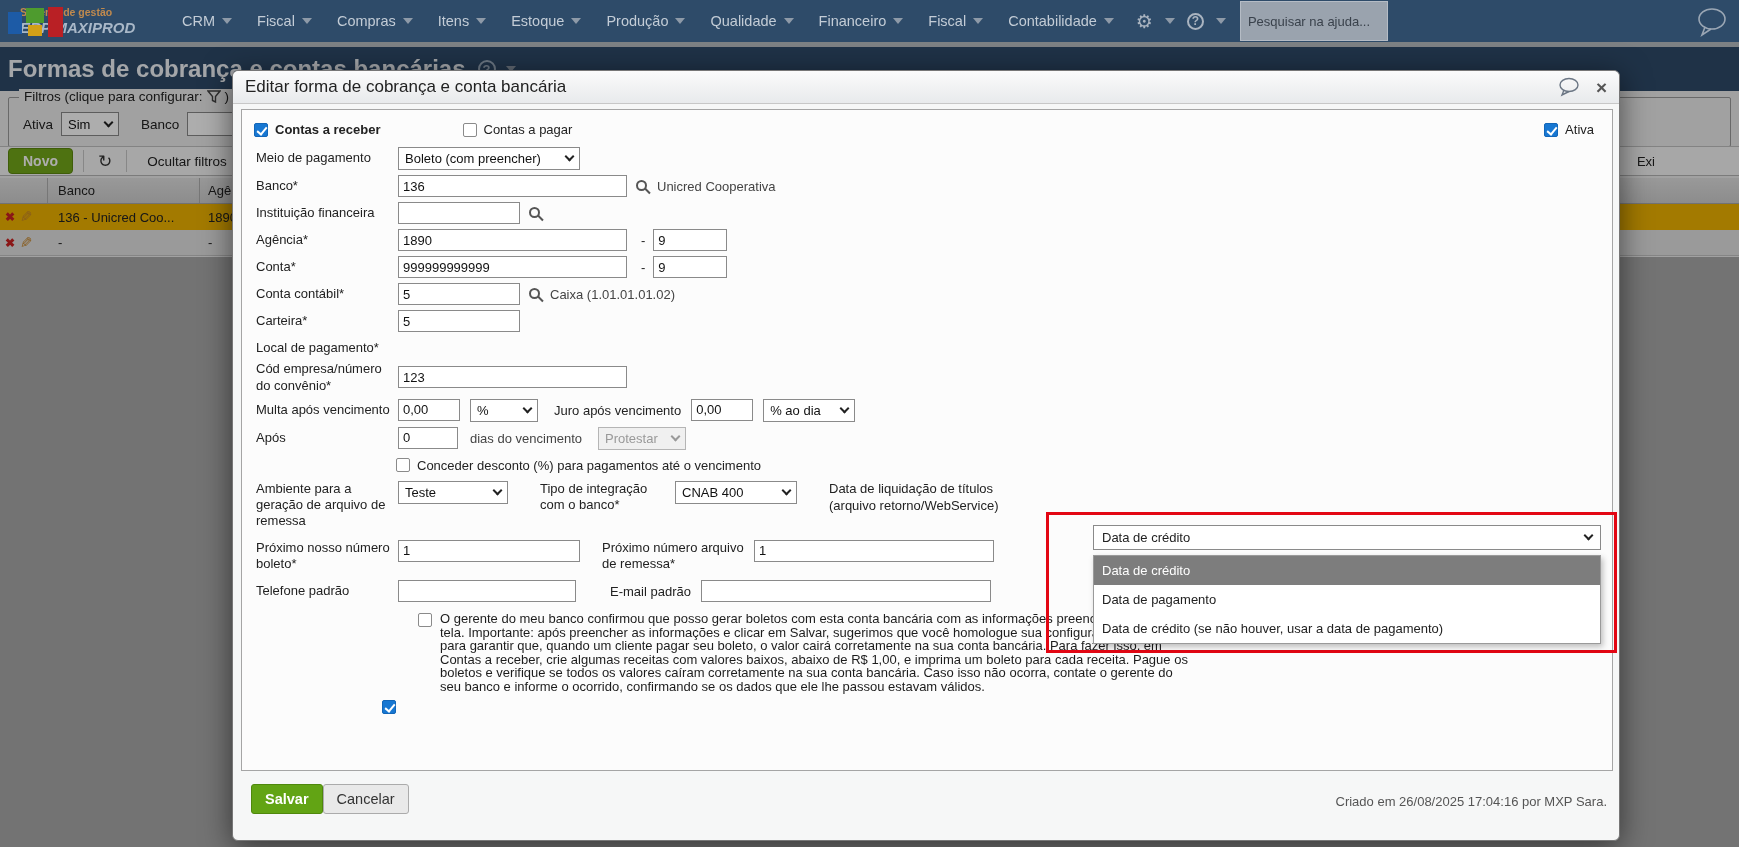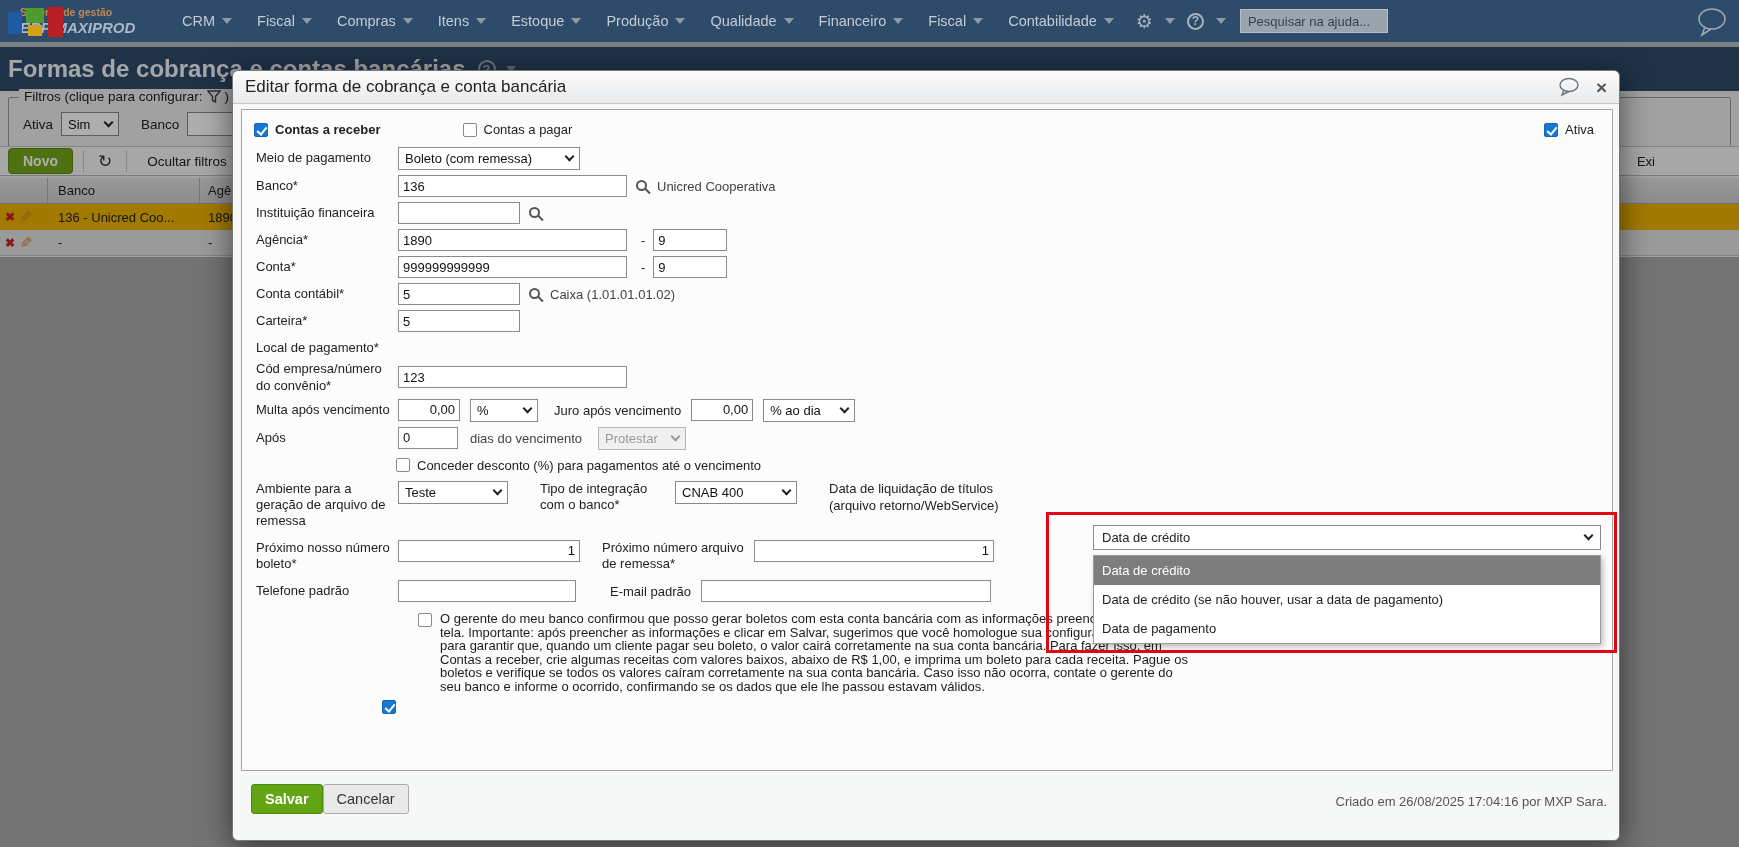--- a/index.html
+++ b/index.html
@@ -18,21 +18,21 @@
   .sq-red    { left:42px; top:7px;  width:15px; height:30px; background:#b92025; }
   .logo-text { display:flex; flex-direction:column; margin-left:14px; line-height:1; white-space:nowrap; }
   .brand-top { font-size:10.5px; font-weight:bold; color:#c08a4e; margin-bottom:2px; }
   .brand-bottom { font-size:15px; font-weight:bold; font-style:italic; color:#a9b8c8; }
   .menus { display:flex; align-items:center; margin-left:48px; gap:25px; }
   .menu-item { display:flex; align-items:center; gap:7px; color:#c3ccd6; font-size:14.5px; cursor:pointer; white-space:nowrap; }
   .caret-dn { width:0; height:0; border-left:5px solid transparent; border-right:5px solid transparent; border-top:6px solid #8e9aa8; display:inline-block; }
   .nav-icons { display:flex; align-items:center; gap:12px; margin-left:22px; }
   .gear { font-size:19px; color:#aab4c0; cursor:pointer; line-height:1; }
   .help-circ { width:17px; height:17px; border:2px solid #aab4c0; border-radius:50%; color:#aab4c0; font-size:12px; font-weight:bold; display:flex; align-items:center; justify-content:center; cursor:pointer; }
-  .nav-search { margin-left:14px; width:148px; height:24px; background:#9aa3ae; border:1px solid #b5bcc5; color:#2c333c; font-size:13px; padding:4px 7px; font-family:"Liberation Sans",sans-serif; }
+  .nav-search { margin-left:14px; width:148px; height:40px; background:#9aa3ae; border:1px solid #b5bcc5; color:#2c333c; font-size:13px; padding:4px 7px; font-family:"Liberation Sans",sans-serif; }
   .nav-search::placeholder { color:#3a424c; opacity:1; }
   .chat-bubble { position:absolute; right:10px; top:6px; cursor:pointer; }
 
   
   .page { position:absolute; left:0; top:42px; width:1739px; height:805px; background:#ededed; }
   .gray-strip { position:absolute; left:0; top:0; width:100%; height:5px; background:#b9bec3; }
   .page-header { position:absolute; left:0; top:5px; width:100%; height:44px; background:#2e4b69; display:flex; align-items:center; }
   .page-title { color:#f2f5f9; font-size:24px; font-weight:bold; margin-left:8px; white-space:nowrap; }
   .title-help { width:18px; height:18px; border:2px solid #9fb0c2; border-radius:50%; color:#9fb0c2; font-size:13px; font-weight:bold; display:flex; align-items:center; justify-content:center; margin-left:12px; cursor:pointer; }
   .title-caret { margin-left:10px; }
@@ -69,21 +69,21 @@
   
   .modal { position:absolute; left:232px; top:70px; width:1388px; height:771px; background:#f6f7f7; border:1px solid #777; border-radius:6px; box-shadow:0 6px 30px rgba(0,0,0,0.55); z-index:400; font-size:13px; color:#222; }
   .m-header { height:33px; border-bottom:1px solid #c7c7c7; background:linear-gradient(#fbfbfb,#e8eaec); border-radius:6px 6px 0 0; display:flex; align-items:center; padding:0 12px; }
   .m-title { font-size:17px; color:#222; }
   .m-head-icons { margin-left:auto; display:flex; align-items:center; gap:14px; }
   .m-close { font-size:19px; color:#555; font-weight:bold; cursor:pointer; line-height:1; }
   .m-body { position:absolute; left:8px; top:38px; width:1372px; height:662px; border:1px solid #a5a5a5; background:#fcfcfc; overflow:hidden; padding-top:12px; }
   .frow { display:flex; align-items:flex-start; margin:0 0 5px 14px; }
   .flabel { width:142px; flex:0 0 auto; padding-top:3px; line-height:1.25; }
   .tin { height:22px; border:1px solid #8a8a8a; background:#fff; font-size:13px; padding:0 4px; font-family:"Liberation Sans",sans-serif; color:#111; }
-  .tin.num { text-align:right; }
+  .tin.num { }
   .mag { position:relative; width:11px; height:11px; border:2px solid #555; border-radius:50%; display:inline-block; margin:5px 0 0 9px; cursor:pointer; flex:0 0 auto; }
   .mag::after { content:''; position:absolute; width:7px; height:2px; background:#555; transform:rotate(45deg); right:-6px; bottom:-3px; }
   .suffix-txt { margin-left:10px; padding-top:4px; color:#444; }
   .dash-sep { padding:4px 8px 0 14px; }
   .cbx { width:14px; height:14px; border:1px solid #8a8a8a; background:#fff; border-radius:2px; display:inline-block; flex:0 0 auto; cursor:pointer; position:relative; }
   .cbx.checked { background:#1777d2; border-color:#1266b8; }
   .cbx.checked::after { content:''; position:absolute; left:4px; top:1px; width:4px; height:8px; border-right:2px solid #fff; border-bottom:2px solid #fff; transform:rotate(40deg); }
   .cb-row { display:flex; align-items:center; margin:2px 0 10px 12px; }
   .cb-lab { margin-left:7px; }
   .sel-dis { background:#f0f0f0; color:#999; border-color:#b5b5b5; }
@@ -256,21 +256,21 @@
         <span class="cb-lab" style="font-weight:bold">Contas a receber</span>
         <span class="cbx" style="margin-left:82px"></span>
         <span class="cb-lab">Contas a pagar</span>
         <span class="cbx checked" style="margin-left:auto"></span>
         <span class="cb-lab" style="margin-right:18px">Ativa</span>
       </div>
 
       <div class="frow">
         <span class="flabel">Meio de pagamento</span>
         <span class="fake-select" style="width:182px; height:23px">
-          <span>Boleto (com remessa)</span>
+          <span>Boleto (com preencher)</span>
           <i class="chev"></i>
         </span>
       </div>
 
       <div class="frow">
         <span class="flabel">Banco*</span>
         <input class="tin" style="width: 229px;" value="136">
         <span class="mag"></span>
         <span class="suffix-txt">Unicred Cooperativa</span>
       </div>
@@ -385,22 +385,22 @@
 
     </div>
 
     <div class="hl-box">
       <span class="dd-select">
         <span>Data de crédito</span>
         <i class="chev"></i>
       </span>
       <div class="dd-list">
         <div class="dd-opt sel">Data de crédito</div>
+        <div class="dd-opt">Data de pagamento</div>
         <div class="dd-opt">Data de crédito (se não houver, usar a data de pagamento)</div>
-        <div class="dd-opt">Data de pagamento</div>
       </div>
     </div>
 
     <div class="m-footer-btns">
       <button class="btn-salvar">Salvar</button>
       <button class="btn-cancelar">Cancelar</button>
     </div>
     <span class="m-created">Criado em 26/08/2025 17:04:16 por MXP Sara.</span>
   </div>
 

